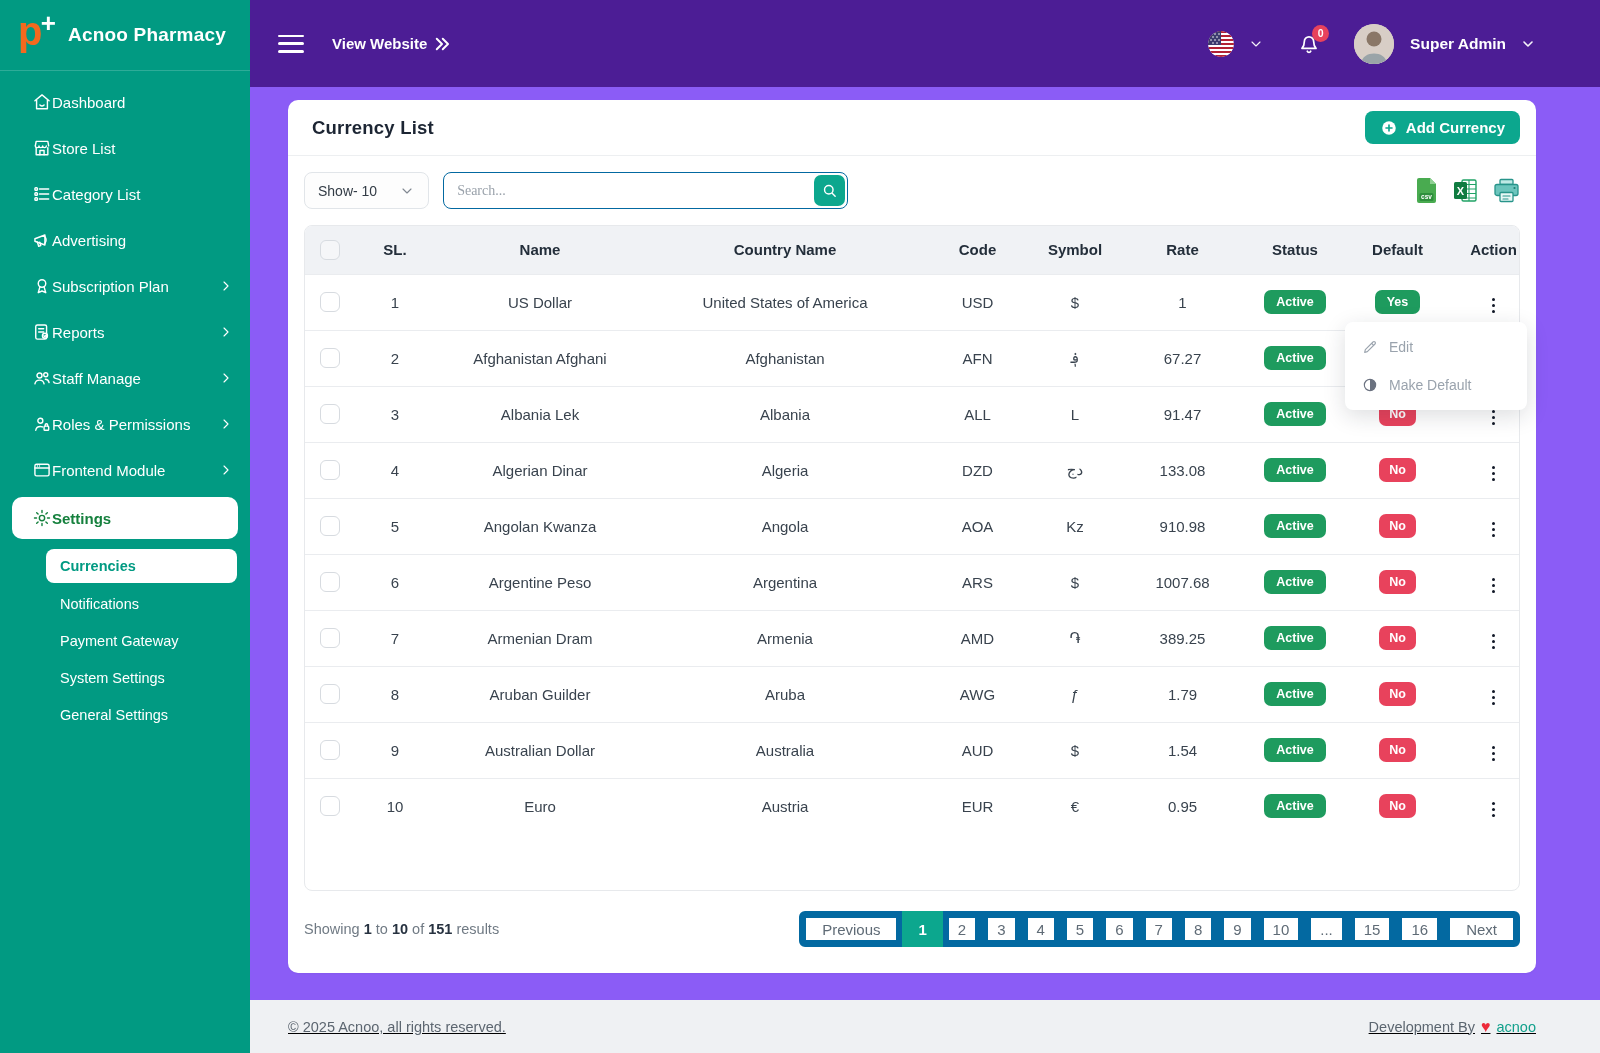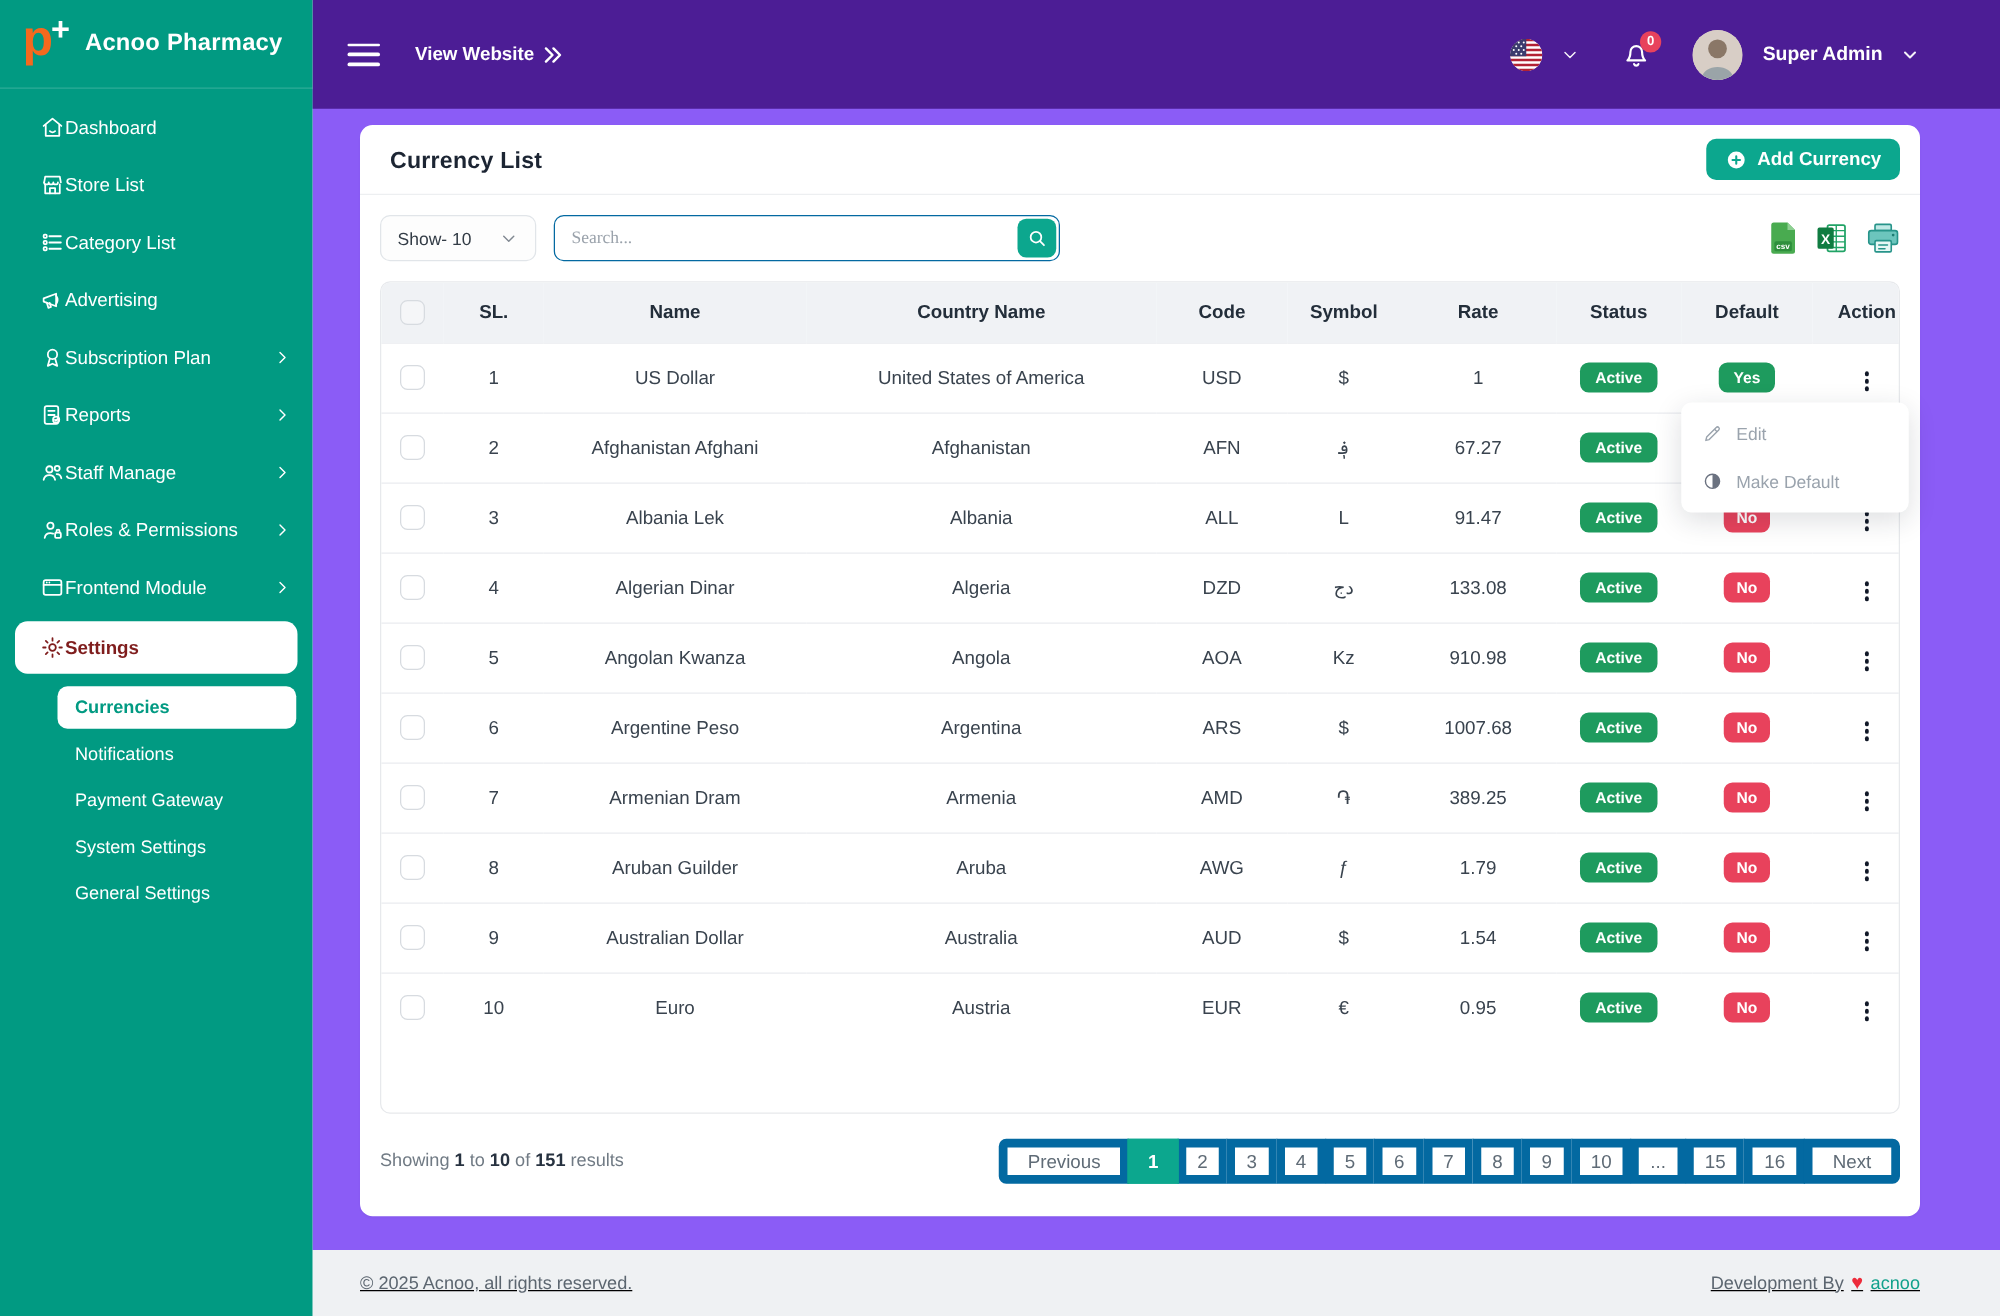--- a/index.html
+++ b/index.html
@@ -14,21 +14,21 @@
   .logo-mark { position:relative; width:42px; height:42px; flex:0 0 42px; }
   .logo-p { position:absolute; left:2px; top:-4px; font-size:40px; font-weight:800; color:#f4691e; line-height:42px; }
   .logo-plus { position:absolute; right:2px; top:-6px; font-size:26px; font-weight:800; color:#fff; }
   .brand-name { font-size:19px; font-weight:700; letter-spacing:.2px; }
   .menu { padding-top:8px; }
   .menu-item { height:46px; display:flex; align-items:center; padding:0 16px 0 32px;
     font-size:15px; font-weight:500; cursor:pointer; }
   .menu-item .mi-icon { width:20px; height:20px; flex:0 0 20px; display:flex; align-items:center; justify-content:center; }
   .menu-item .mi-label { flex:1; }
   .menu-item .mi-chev { width:16px; height:16px; }
-  .menu-item.active { background:#fff; color:#7f1d1d; margin:4px 12px; padding:0 10px 0 20px;
+  .menu-item.active { background:#fff; color:#15803d; margin:4px 12px; padding:0 10px 0 20px;
     height:42px; border-radius:10px; font-weight:700; }
   .submenu { padding:4px 0 0 0; }
   .submenu-item { height:37px; display:flex; align-items:center; padding-left:60px;
     font-size:14.5px; font-weight:500; cursor:pointer; }
   .submenu-item.active { background:#fff; color:#019a82; margin:2px 13px 2px 46px;
     padding-left:14px; height:34px; border-radius:8px; font-weight:700; }
   svg.ic { width:100%; height:100%; stroke:currentColor; fill:none; stroke-width:1.7;
     stroke-linecap:round; stroke-linejoin:round; }
 
   

